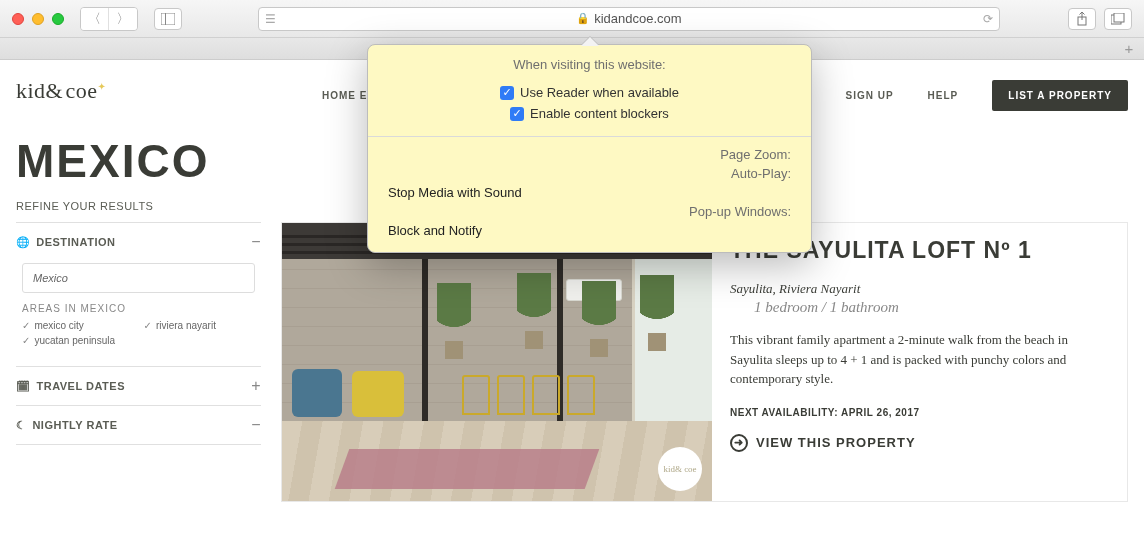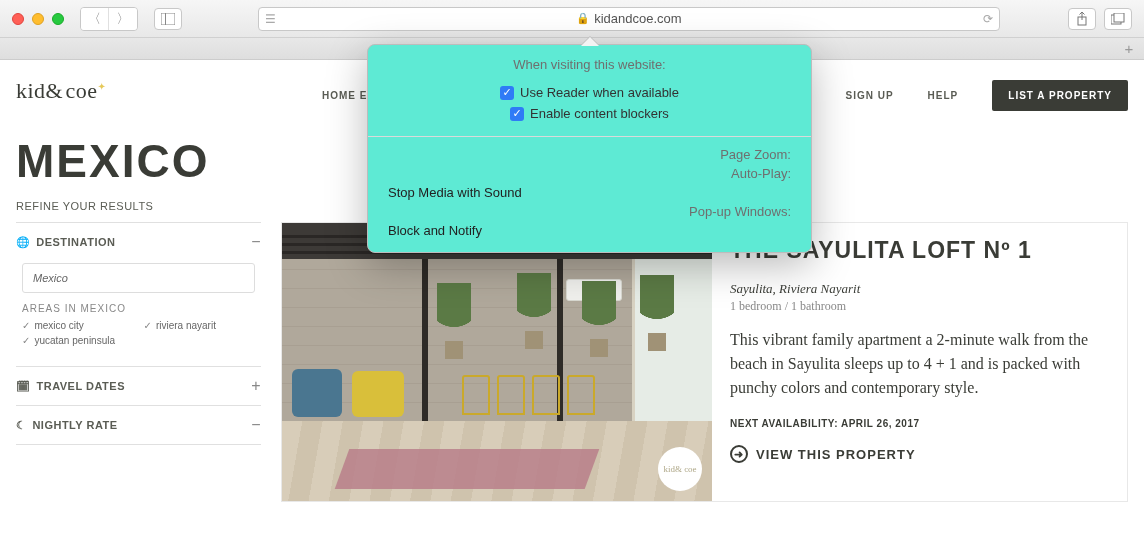--- a/index.html
+++ b/index.html
@@ -147,22 +147,22 @@
 }
 .card-img {
   width: 430px;
   background: #b5afa4;
   position: relative;
   overflow: hidden;
 }
 .card-body { flex: 1; padding: 14px 18px; color: #3a3c36; }
 .card-title { font-size: 23px; font-weight: 700; letter-spacing: 1px; }
 .card-loc { font-family: Georgia, serif; font-style: italic; font-size: 13px; margin-top: 17px; }
-.card-rooms { font-family: Georgia, serif; font-size: 12px; color: #888; margin-top: 2px; }
-.card-desc { font-family: Georgia, serif; font-size: 16px; line-height: 1.5; margin-top: 14px; }
+.card-rooms { font-family: Georgia, serif; font-style: italic; font-size: 15px; color: #888; margin-top: 2px; margin-left: 24px; }
+.card-desc { font-family: Georgia, serif; font-size: 13px; line-height: 1.5; margin-top: 14px; }
 .card-avail { font-size: 10px; letter-spacing: 0.5px; font-weight: 700; margin-top: 18px; }
 .card-price { font-size: 10px; letter-spacing: 0.5px; font-weight: 700; margin-top: 2px; }
 .card-view { display:flex; align-items:center; gap:8px; font-size: 13px; font-weight: 800; letter-spacing: 1px; margin-top: 16px; }
 .arrow-circ { width:18px; height:18px; border-radius:50%; border:2px solid #3a3c36; display:flex; align-items:center; justify-content:center; font-size:11px; }
 
 
 .ceiling { position:absolute; left:0; right:0; top:0; height:36px; background:#3d3a37; }
 .pipe { position:absolute; left:0; right:0; height:3px; background:#2a2725; }
 .brickwall { position:absolute; left:0; right:0; top:36px; bottom:80px;
   background:
@@ -182,21 +182,21 @@
 .bluechair { position:absolute; bottom:84px; left:10px; width:50px; height:48px; background:#4a7690; border-radius:6px; }
 .pillar { position:absolute; top:36px; bottom:80px; width:6px; background:#2e2b27; }
 .kidlogo { position:absolute; right:10px; bottom:10px; width:44px; height:44px; background:#fff; border-radius:50%; display:flex; align-items:center; justify-content:center; font-size:9px; color:#b0a98a; font-family: Georgia, serif;}
 
 
 .popover {
   position: absolute;
   top: 44px;
   left: 367px;
   width: 445px;
-  background: #5eead4;
+  background: #fef9c3;
   border: 1px solid #bcbcbc;
   border-radius: 8px;
   box-shadow: 0 12px 40px rgba(0,0,0,0.28);
   font-size: 13px;
   color: #333;
   z-index: 100;
 }
 .popover::before {
   content:'';
   position:absolute;

